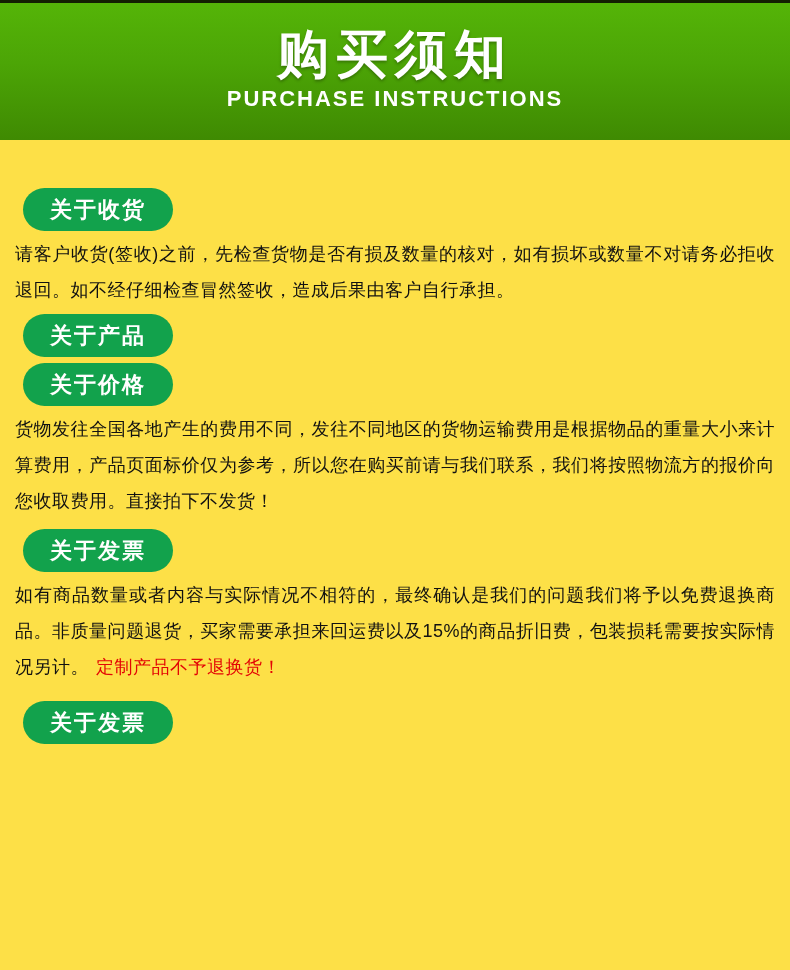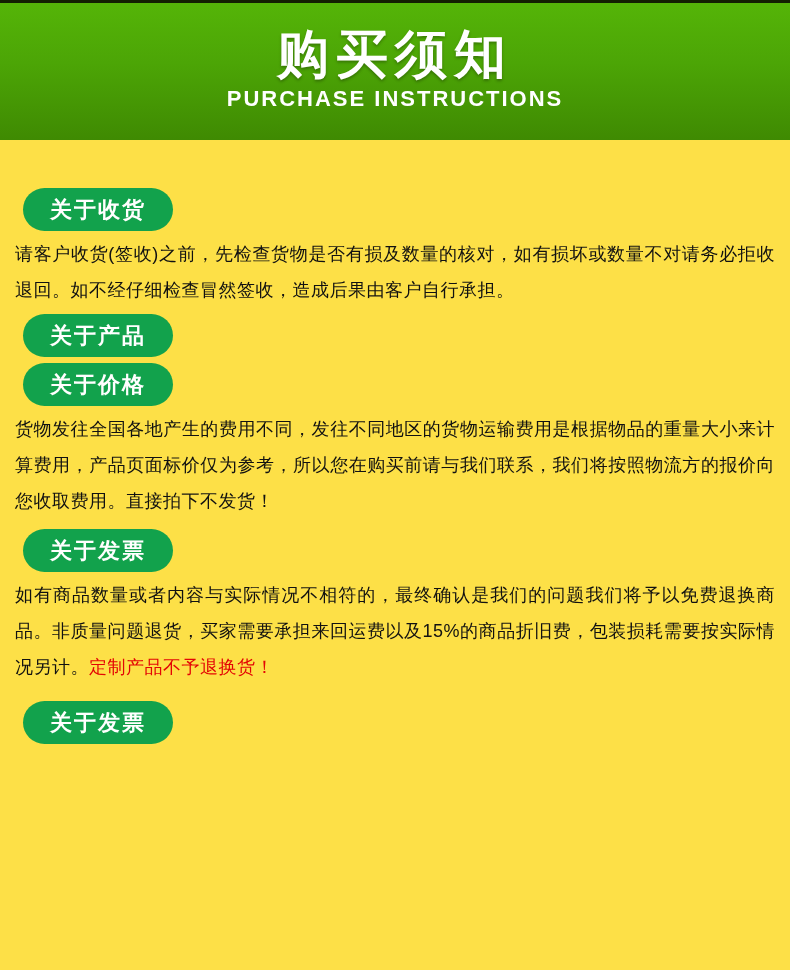--- a/index.html
+++ b/index.html
@@ -74,20 +74,21 @@
   .section-body {
     margin-top: 5px;
     font-size: 18px;
     line-height: 36px;
     color: #111111;
     text-align: justify;
     letter-spacing: 0.5px;
   }
   .highlight {
     color: #e30505;
+    margin-left: 7px;
   }
 </style>
 </head>
 <body>
 
 <div class="page">
 
   <div class="header">
     <div class="header-top-edge"></div>
     <div class="header-title">购买须知</div>

